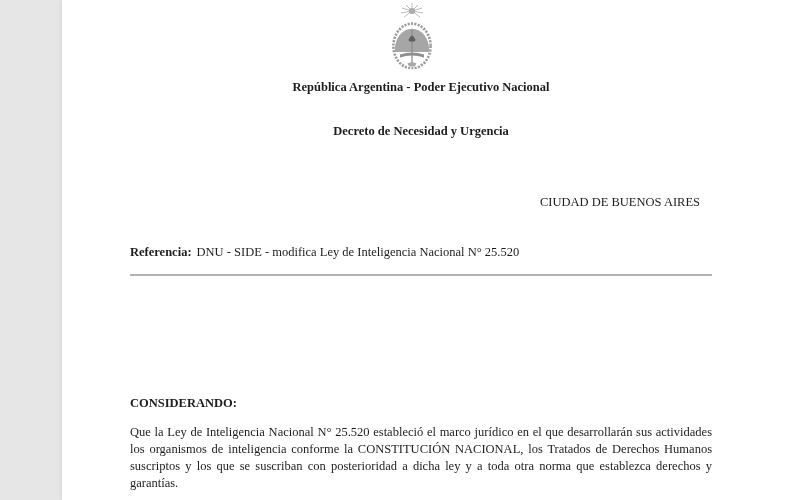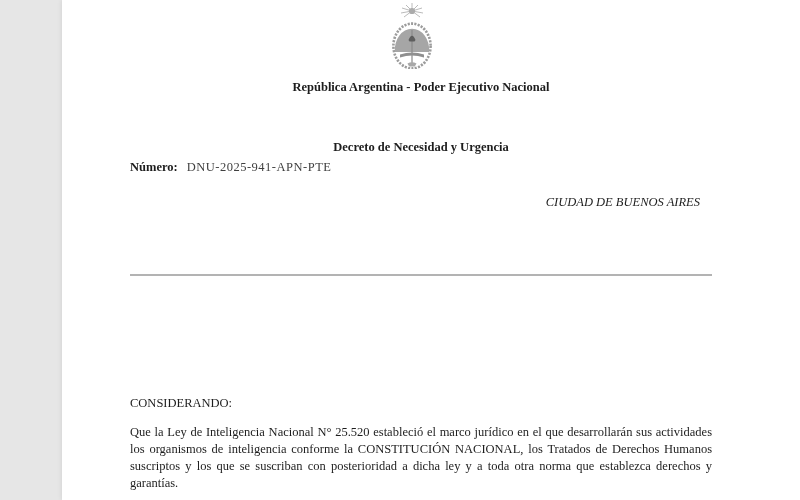--- a/index.html
+++ b/index.html
@@ -26,31 +26,31 @@
   }
   .abs{position:absolute;}
   .content{left:68px;width:582px;}
   .center{text-align:center;}
   .right{text-align:right;}
   .bold{font-weight:bold;}
   .fs{font-size:12.5px;line-height:15px;}
   .arms{left:327px;top:3px;width:46px;height:66px;}
   .org-line{top:80px;}
   .year-line{top:95px;letter-spacing:0.2px;}
-  .doc-type{top:124px;margin-top:16px;}
+  .doc-type{top:124px;}
   .numero{top:160px;}
   .numero .value{color:var(--muted-text);letter-spacing:0.5px;margin-left:9px;}
-  .city-line{top:195px;width:570px;font-style:italic;}
+  .city-line{top:195px;width:570px;}
   .date-line{top:214px;width:570px;}
   .reference{top:245px;}
   .reference .value{margin-left:5px;}
   .divider{top:274px;width:582px;border-top:2px solid var(--rule);height:0;}
   .para{text-align:justify;line-height:17px;font-size:12.5px;}
   .visto{top:305px;}
-  .considerando-h{top:396px;}
+  .considerando-h{top:396px;font-weight:bold;}
   .considerando-p{top:424px;}
 </style>
 </head>
 <body>
 
 <div class="document">
 
   <svg class="abs arms" viewBox="0 0 46 66" xmlns="http://www.w3.org/2000/svg">
     <g stroke="#b3b3b3" stroke-width="0.9">
       <line x1="23" y1="8" x2="23" y2="0"></line>
@@ -68,26 +68,26 @@
     <path d="M 5.9 49 A 17.2 21 0 1 1 40.1 49 Z" fill="#a6a6a6"></path>
     <rect x="22.4" y="27" width="1.2" height="33" fill="#8a8a8a"></rect>
     <path d="M 19.5 37 Q 23 28.5 26.5 37 L 25.5 38.5 L 20.5 38.5 Z" fill="#5e5e5e"></path>
     <path d="M 11 51.5 Q 23 47.5 35 51.5 L 35 54.5 Q 23 50.5 11 54.5 Z" fill="#8f8f8f"></path>
     <path d="M 18.5 60.5 Q 23 58 27.5 60.5 L 25.8 63.5 L 20.2 63.5 Z" fill="#a8a8a8"></path>
   </svg>
 
   <div class="abs content center bold fs org-line">República Argentina - Poder Ejecutivo Nacional</div>
   <div class="abs content center bold fs doc-type">Decreto de Necesidad y Urgencia</div>
 
-  <div class="abs content fs numero">
-    <span class="bold">Número:</span><span class="value">DNU-2025-941-APN-PTE</span>
-  </div>
 
   <div class="abs content right fs city-line">CIUDAD DE BUENOS AIRES</div>
 
+  <div class="abs content fs reference">
+    <span class="bold">Referencia:</span><span class="value">DNU - SIDE - modifica Ley de Inteligencia Nacional N° 25.520</span>
+  </div>
 
   <div class="abs content divider"></div>
 
 
   <div class="abs content fs considerando-h">CONSIDERANDO:</div>
 
   <div class="abs content para considerando-p">Que la Ley de Inteligencia Nacional N° 25.520 estableció el marco jurídico en el que desarrollarán sus actividades los organismos de inteligencia conforme la CONSTITUCIÓN NACIONAL, los Tratados de Derechos Humanos suscriptos y los que se suscriban con posterioridad a dicha ley y a toda otra norma que establezca derechos y garantías.</div>
 
 </div>
 

